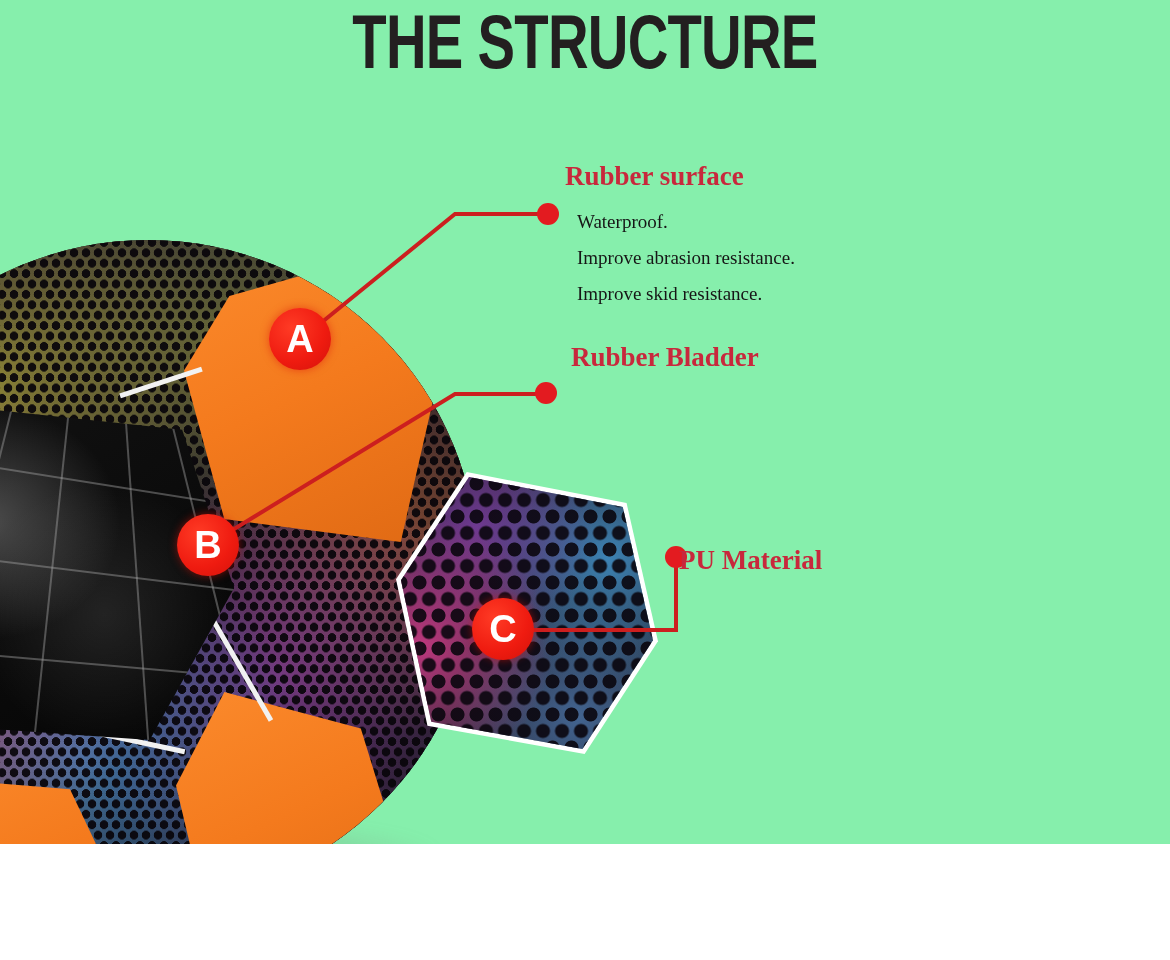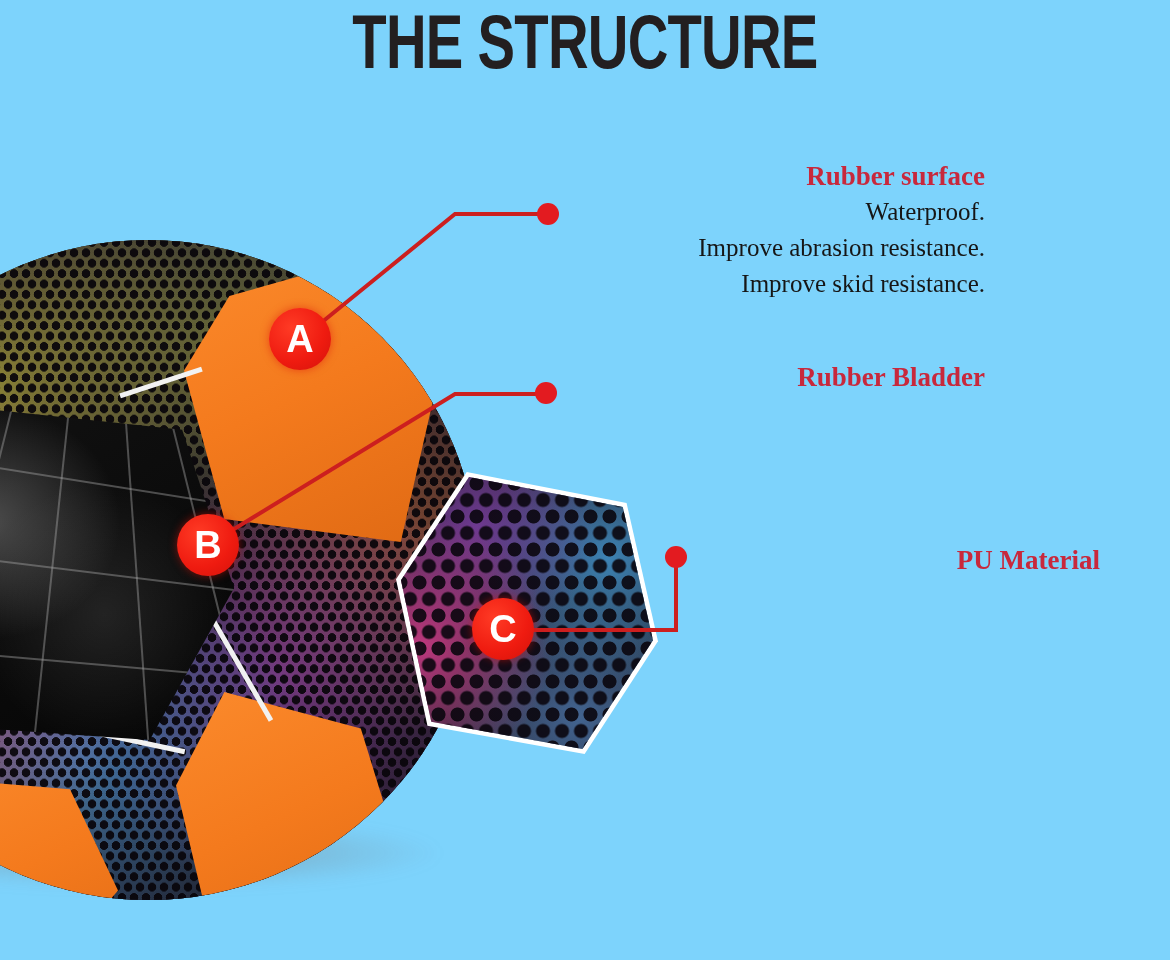--- a/index.html
+++ b/index.html
@@ -3,21 +3,21 @@
 <meta charset="utf-8">
 <style>
   html,body{margin:0;padding:0;}
   body{
     width:1170px;height:960px;
     background:#ffffff;
     font-family:"Liberation Serif", serif;
     overflow:hidden;
     position:relative;
   }
-  #page{position:relative;width:1170px;height:960px;background:#7dd3fc;overflow:hidden;}
+  #page{position:relative;width:1170px;height:844px;background:#86efac;overflow:hidden;}
 
   
   #title{
     position:absolute;left:0;top:4px;width:1170px;
     text-align:center;
     font-family:"Liberation Sans", sans-serif;
     font-weight:bold;
     font-size:76px;
     line-height:76px;
     letter-spacing:-1px;
@@ -113,33 +113,33 @@
     position:absolute;border-radius:50%;
     background:radial-gradient(circle at 36% 32%, #ff3b25 0%, #ef1b10 58%, #d4120a 100%);
     color:#fff;
     font-family:"Liberation Sans", sans-serif;
     font-weight:bold;
     display:flex;align-items:center;justify-content:center;
     box-shadow:0 0 9px rgba(220,20,10,.55);
   }
 
   
-  .callout{position:absolute;text-align:right;}
+  .callout{position:absolute;}
   .callout h3{
     margin:0 0 2px 0;
     font-family:"Liberation Serif", serif;
     font-weight:bold;
     font-size:27px;
     line-height:32px;
     color:#c8283c;
   }
   .callout p{
-    margin:0;
+    margin:12px;
     font-family:"Liberation Serif", serif;
-    font-size:25px;
+    font-size:19px;
     line-height:36px;
     color:#161616;
     white-space:pre-line;
   }
 </style>
 </head>
 <body>
 
 <div id="page">
 
@@ -216,21 +216,21 @@
     <span>C</span>
   </div>
 
   <div class="callout" style="left:565px;top:160px;width:420px;">
     <h3>Rubber surface</h3>
     <p>Waterproof.
 Improve abrasion resistance.
 Improve skid resistance.</p>
   </div>
 
-  <div class="callout" style="left:565px;top:361px;width:420px;">
+  <div class="callout" style="left:565px;top:341px;width:420px;">
     <h3 style="padding-left:6px;">Rubber Bladder</h3>
   </div>
 
-  <div class="callout" style="left:700px;top:544px;width:400px;">
+  <div class="callout" style="left:679px;top:544px;width:400px;">
     <h3>PU Material</h3>
   </div>
 
 </div>
 
 </body></html>

